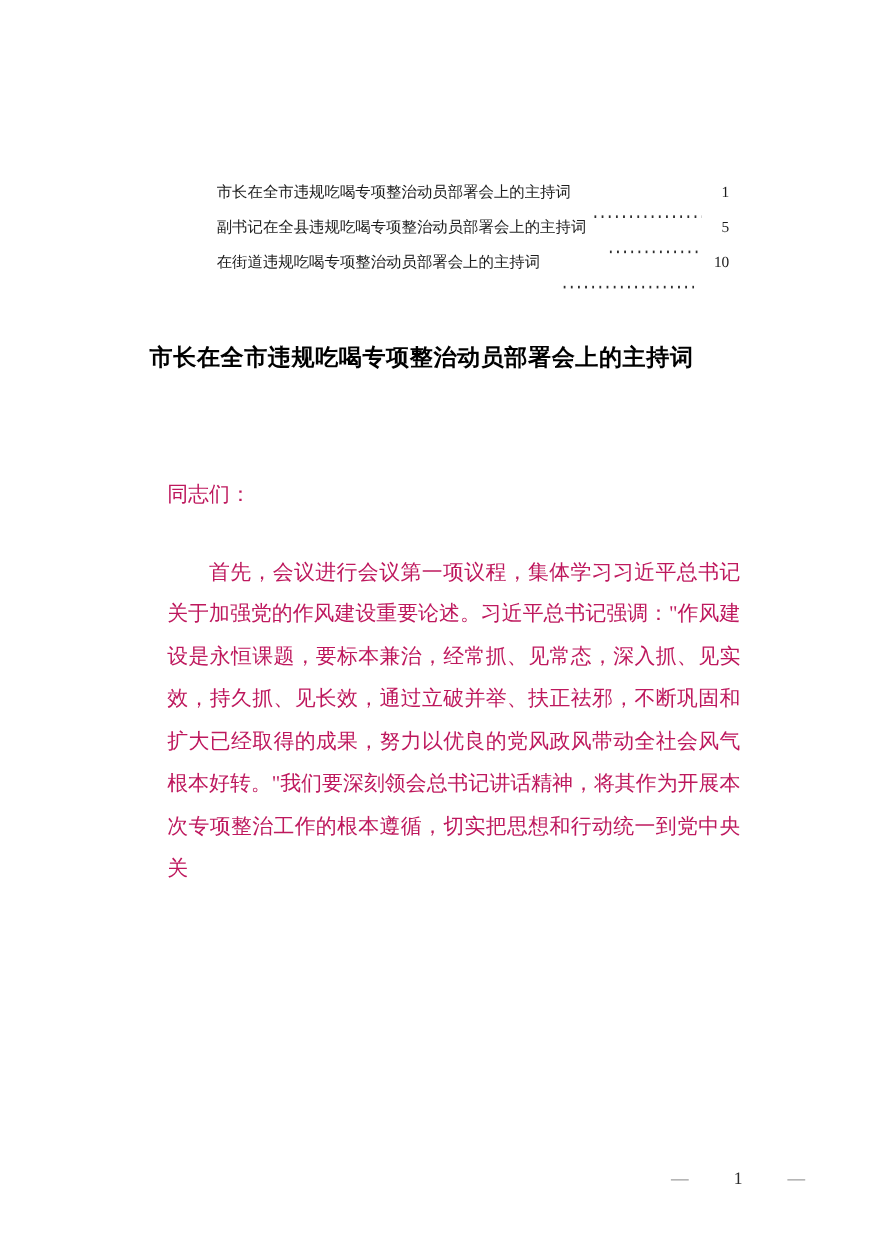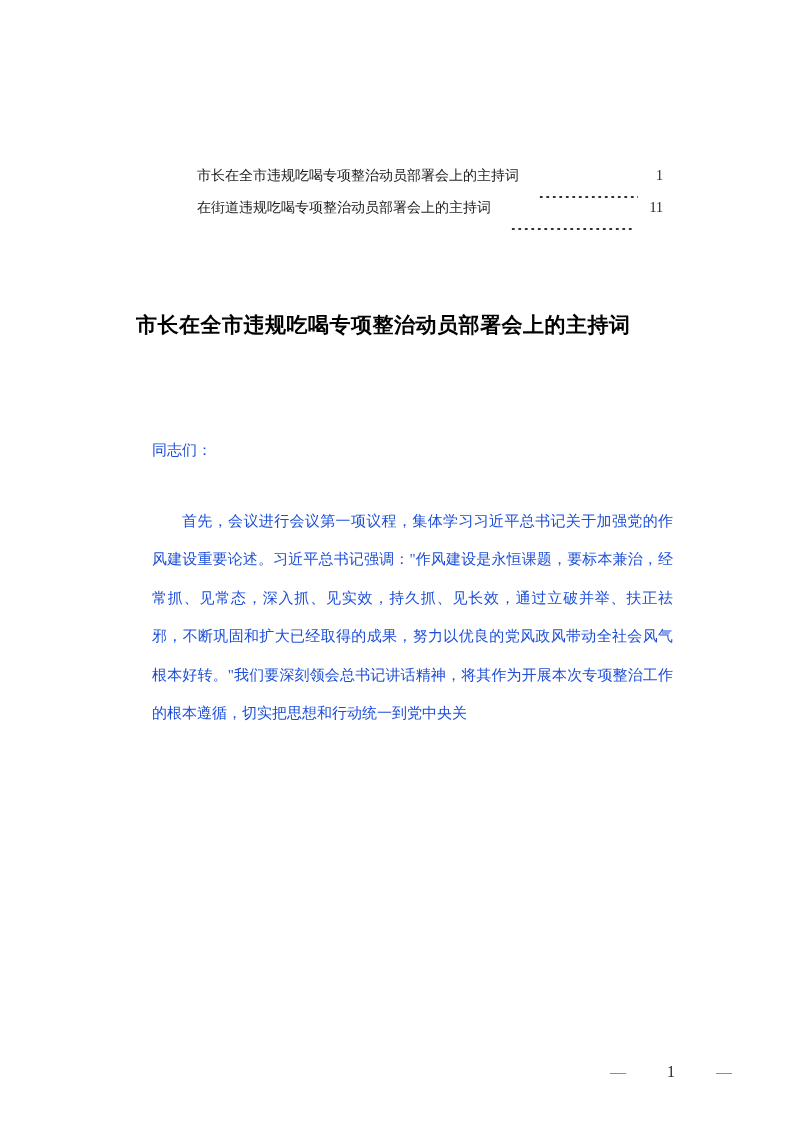--- a/index.html
+++ b/index.html
@@ -58,23 +58,23 @@
     letter-spacing: 0.5px;
     color: #000000;
     white-space: nowrap;
   }
   
   .doc-body {
     position: absolute;
     top: 383px;
     left: 104px;
     width: 585px;
-    font-size: 15px;
+    font-size: 19px;
     line-height: 38.5px;
-    color: #1d4ed8;
+    color: #be185d;
     text-align: justify;
   }
   .doc-body p { margin: 0; }
   .doc-body p.indent { text-indent: 2em; }
   
   .page-footer {
     position: absolute;
     top: 1030px;
     left: 562px;
     width: 148px;
@@ -91,23 +91,28 @@
 
 <div class="page">
 
   <nav class="toc">
     <div class="toc-row">
       <span class="toc-title">市长在全市违规吃喝专项整治动员部署会上的主持词</span>
       <span class="toc-dots"></span>
       <span class="toc-page">1</span>
     </div>
     <div class="toc-row">
+      <span class="toc-title">副书记在全县违规吃喝专项整治动员部署会上的主持词</span>
+      <span class="toc-dots"></span>
+      <span class="toc-page">5</span>
+    </div>
+    <div class="toc-row">
       <span class="toc-title">在街道违规吃喝专项整治动员部署会上的主持词</span>
       <span class="toc-dots"></span>
-      <span class="toc-page">11</span>
+      <span class="toc-page">10</span>
     </div>
   </nav>
 
   <h1 class="doc-title">市长在全市违规吃喝专项整治动员部署会上的主持词</h1>
 
   <main class="doc-body">
     <p class="salutation">同志们：</p>
     <p class="indent">首先，会议进行会议第一项议程，集体学习习近平总书记关于加强党的作风建设重要论述。习近平总书记强调："作风建设是永恒课题，要标本兼治，经常抓、见常态，深入抓、见实效，持久抓、见长效，通过立破并举、扶正祛邪，不断巩固和扩大已经取得的成果，努力以优良的党风政风带动全社会风气根本好转。"我们要深刻领会总书记讲话精神，将其作为开展本次专项整治工作的根本遵循，切实把思想和行动统一到党中央关</p>
   </main>
 

